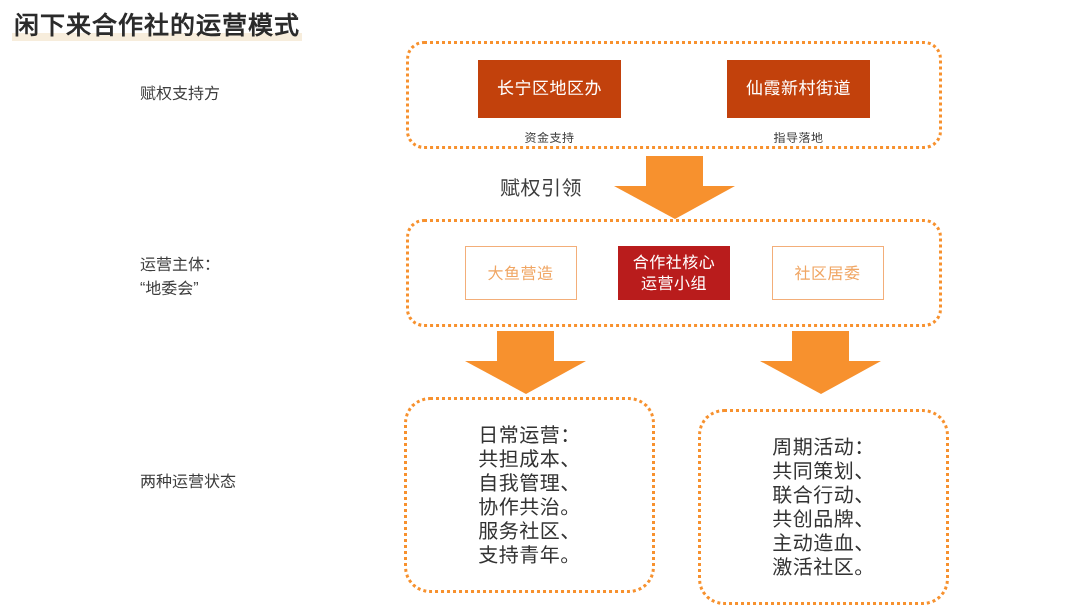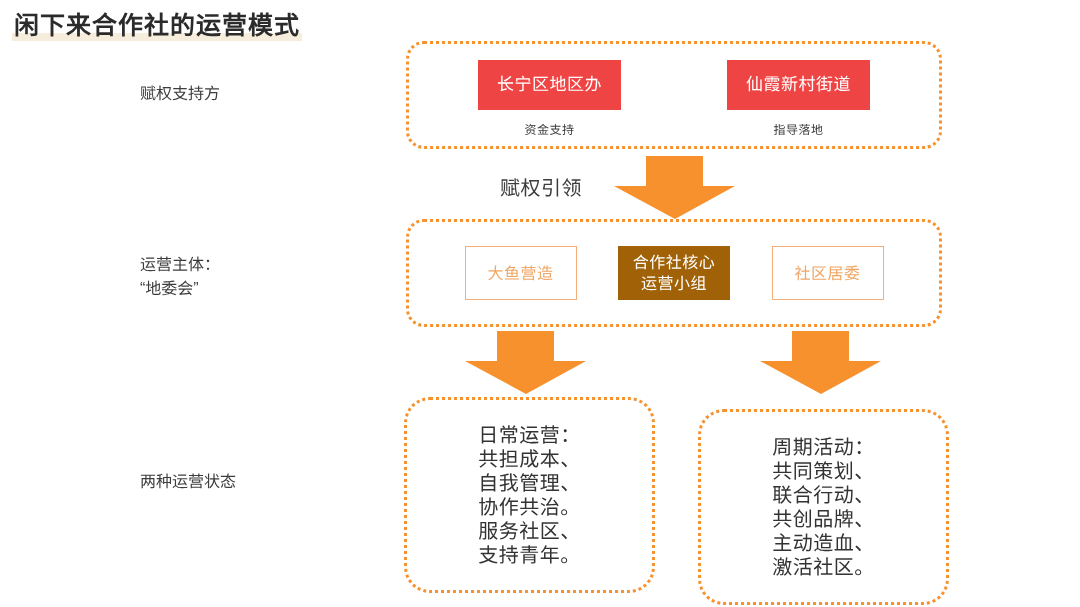--- a/index.html
+++ b/index.html
@@ -93,26 +93,26 @@
     padding: 16px 16px 0 16px;
     box-sizing: border-box;
   }
   .top-cell {
     display: flex;
     flex-direction: column;
     align-items: center;
     width: 160px;
   }
   .chip-solid {
-    background: #ef4444;
+    background: #c2410c;
     color: #ffffff;
     font-size: 17px;
     line-height: 20px;
     width: 143px;
-    height: 50px;
+    height: 58px;
     display: flex;
     align-items: center;
     justify-content: center;
     text-align: center;
     box-sizing: border-box;
     letter-spacing: 0.5px;
   }
   .cell-caption {
     margin-top: 10px;
     font-size: 12px;
@@ -137,21 +137,21 @@
     height: 54px;
     display: flex;
     align-items: center;
     justify-content: center;
     text-align: center;
     box-sizing: border-box;
     white-space: pre-line;
     letter-spacing: 0.5px;
   }
   .chip-fill {
-    background: #a16207;
+    background: #b91c1c;
     color: #ffffff;
   }
   .chip-outline {
     background: #ffffff;
     color: #f0a664;
     border: 1.5px solid #f3ae79;
   }
 
   
   .arrow-down {

